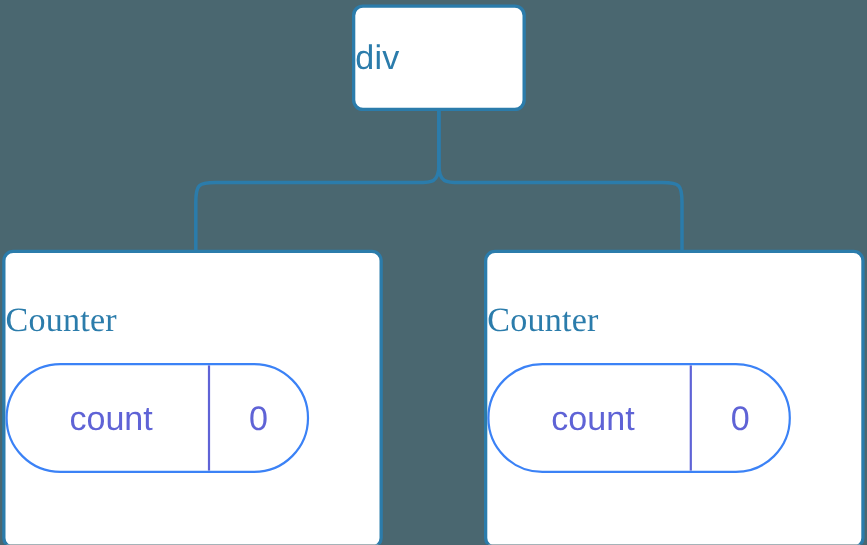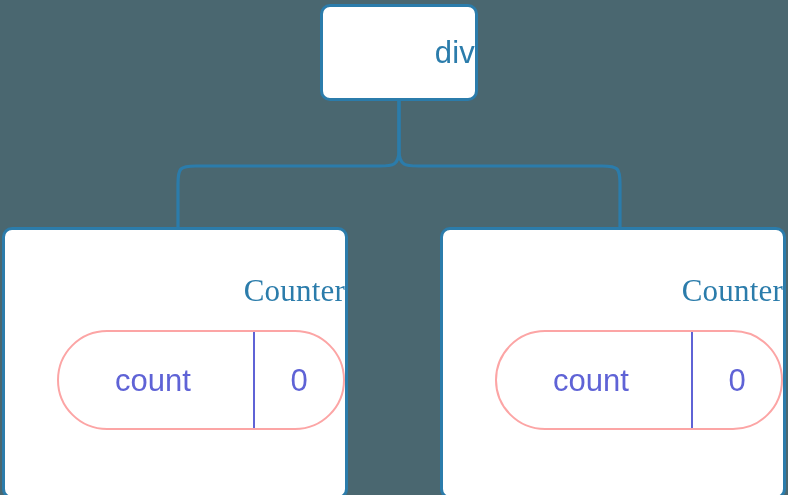--- a/index.html
+++ b/index.html
@@ -31,21 +31,21 @@
 
   
   .node-box {
     position: absolute;
     background: #ffffff;
     border: 3px solid #2b7cab;
     border-radius: 10px;
     box-sizing: border-box;
     display: flex;
     flex-direction: column;
-    align-items: flex-end;
+    align-items: flex-start;
   }
 
   
   #root-node {
     left: 320px;
     top: 4px;
     width: 158px;
     height: 97px;
     justify-content: center;
   }
@@ -77,25 +77,24 @@
     line-height: 1;
     margin-bottom: 24px;
     font-family: Liberation Serif, serif;
   }
 
   
   .state-pill {
     display: flex;
     align-items: stretch;
     height: 100px;
-    border: 2px solid #fca5a5;
+    border: 2px solid #3b82f6;
     border-radius: 52px;
     box-sizing: border-box;
     overflow: hidden;
-    gap: 12px;
   }
   .pill-key,
   .pill-value {
     display: flex;
     align-items: center;
     justify-content: center;
     font-size: 31px;
     color: #5f63d6;
     line-height: 1;
   }

